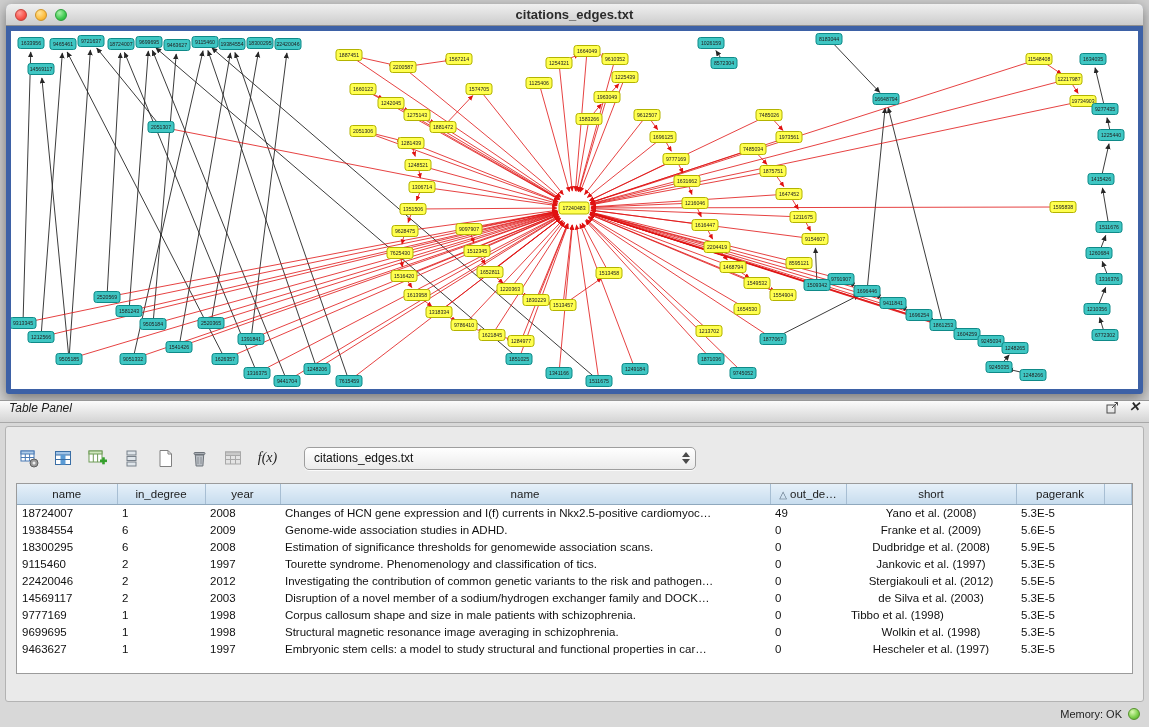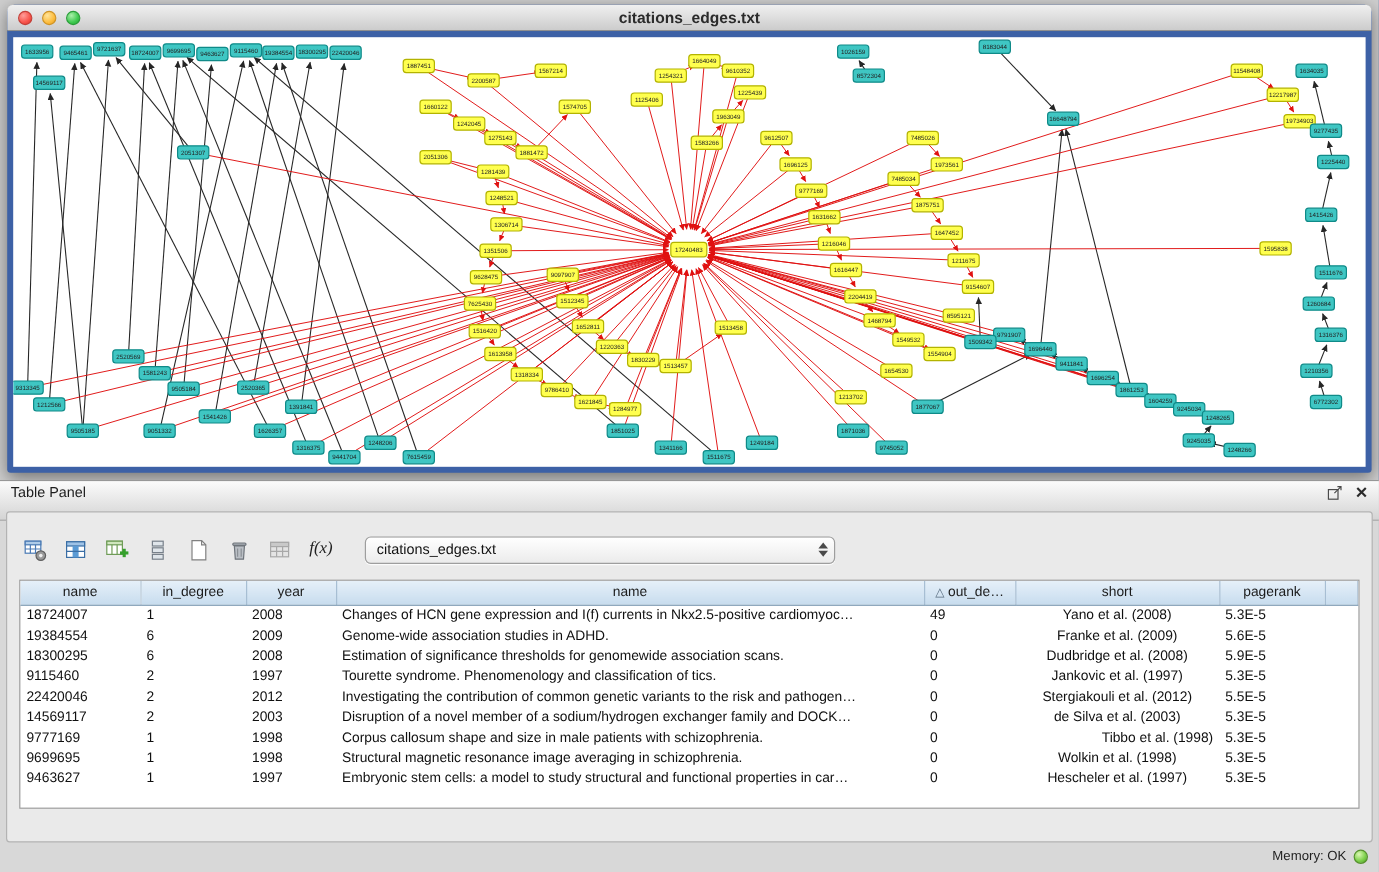--- a/index.html
+++ b/index.html
@@ -32,22 +32,22 @@
     position:absolute; left:5px; right:5px; top:27px; bottom:5px; background:#ffffff; overflow:hidden;
   }
   .net-canvas svg { width:100%; height:100%; display:block; }
 
   
   .table-panel {
     position:absolute; left:0; top:400px; width:1149px; height:327px;
     background:#d8d8d8; border-top:1px solid #979797;
   }
   .panel-header {
-    height:22px; display:flex; align-items:flex-end; padding:16px 9px;
-    background:linear-gradient(#fbfbfb,#d4d4d4); border-bottom:1px solid #a8a8a8;
+    height:22px; display:flex; align-items:flex-start; padding:0 9px;
+    background:linear-gradient(#fbfbfb,#d4d4d4); border-bottom:1px solid #a8a8a8;font-style:italic;
   }
   .panel-title { font-size:12px; color:#1d1d1d; }
   .panel-header .spacer { flex:1; }
   .ph-icon { margin-left:10px; display:flex; align-items:center; cursor:default; }
   .close-x { font-size:13px; font-weight:bold; color:#2a2a2a; line-height:12px; }
 
   .panel-body {
     position:absolute; left:5px; right:5px; top:25px; height:276px;
     background:#eaeaea; border:1px solid #b3b3b3; border-radius:3px;
   }
@@ -958,21 +958,21 @@
               <td style="text-align: center;">de Silva et al. (2003)</td>
               <td style="text-align: left;">5.3E-5</td>
               <td style="text-align: left;"></td>
             </tr>
             <tr>
               <td style="text-align: left;">9777169</td>
               <td style="text-align: left;">1</td>
               <td style="text-align: left;">1998</td>
               <td style="text-align: left;">Corpus callosum shape and size in male patients with schizophrenia.</td>
               <td style="text-align: left;">0</td>
-              <td style="text-align: right; margin-top: 38px;">Tibbo et al. (1998)</td>
+              <td style="text-align: left; margin-top: 38px;">Tibbo et al. (1998)</td>
               <td style="text-align: left;">5.3E-5</td>
               <td style="text-align: left;"></td>
             </tr>
             <tr>
               <td style="text-align: left;">9699695</td>
               <td style="text-align: left;">1</td>
               <td style="text-align: left;">1998</td>
               <td style="text-align: left;">Structural magnetic resonance image averaging in schizophrenia.</td>
               <td style="text-align: left;">0</td>
               <td style="text-align: center;">Wolkin et al. (1998)</td>

